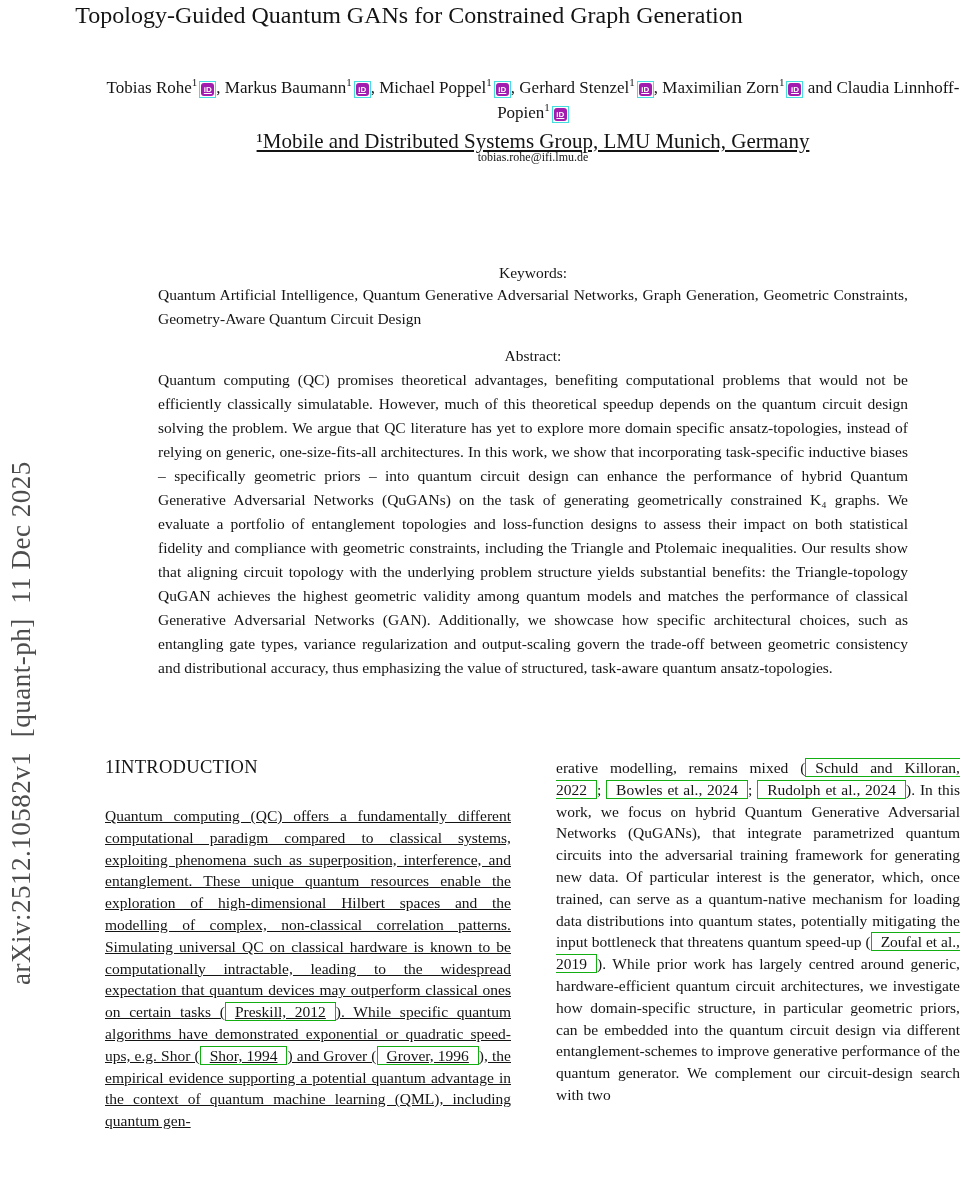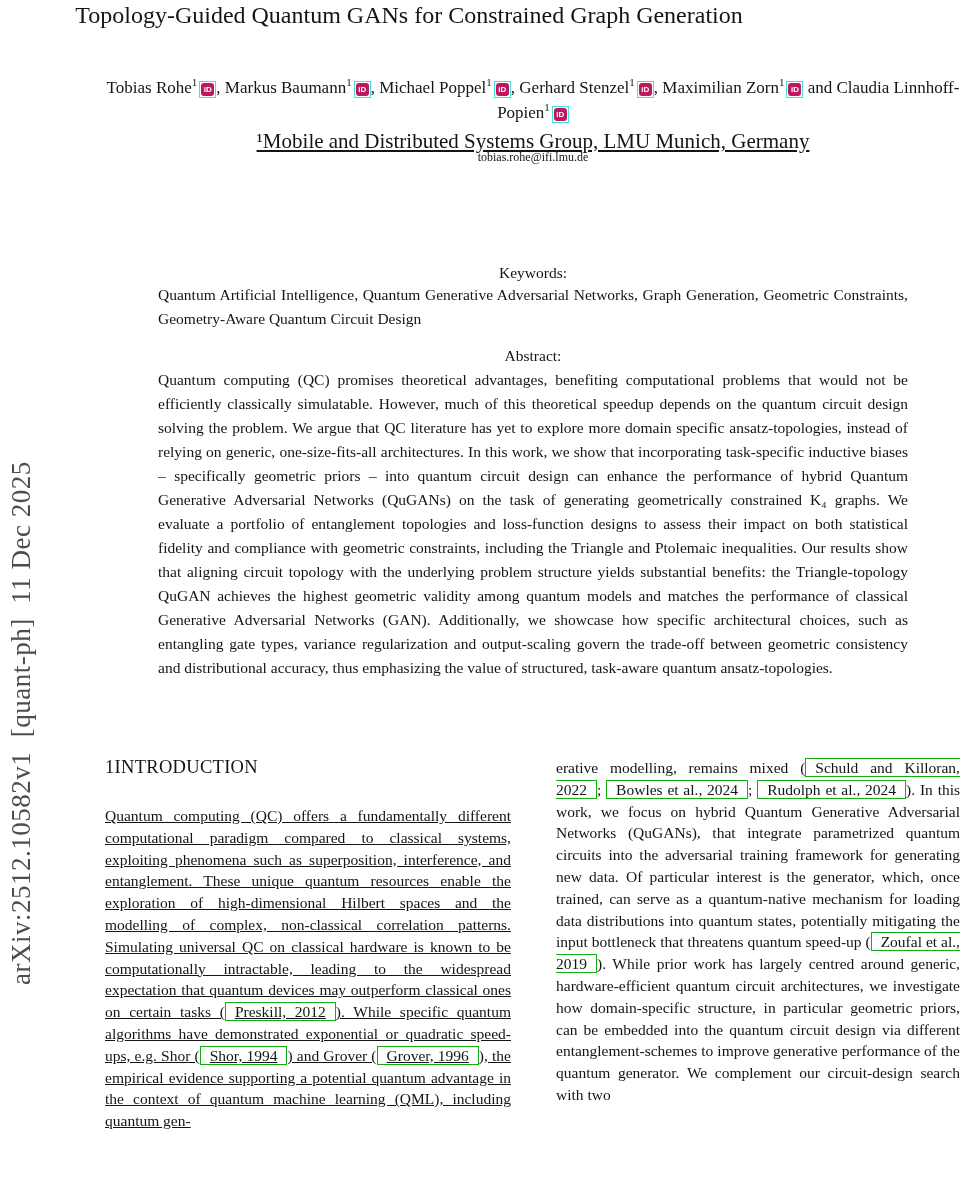--- a/index.html
+++ b/index.html
@@ -45,27 +45,28 @@
     padding:1px;
     margin-left:2px;
     vertical-align:1px;
     line-height:0;
   }
   .orcid-badge {
     display:inline-block;
     width:13px;
     height:13px;
     border-radius:3px;
-    background:#be185d;
+    background:#a21caf;
     color:#ffffff;
     font-family:"Liberation Sans", sans-serif;
     font-size:8px;
     font-weight:bold;
     text-align:center;
     line-height:13px;
+    text-decoration:underline;
   }
   .affiliation { top:129px; font-size:21px;text-decoration:underline; }
   .email { top:150px; font-size:12px; }
   .block-heading {
     position:absolute;
     left:158px;
     width:750px;
     text-align:center;
     font-size:15.5px;
   }

